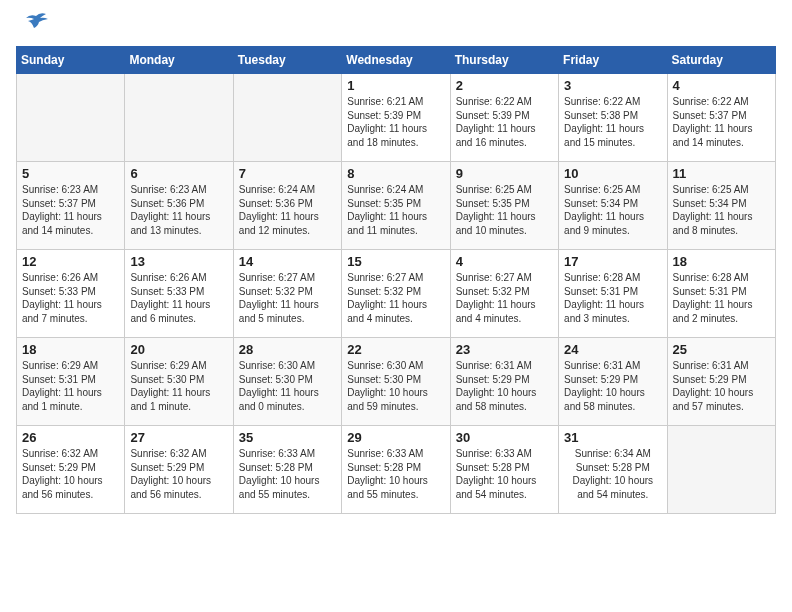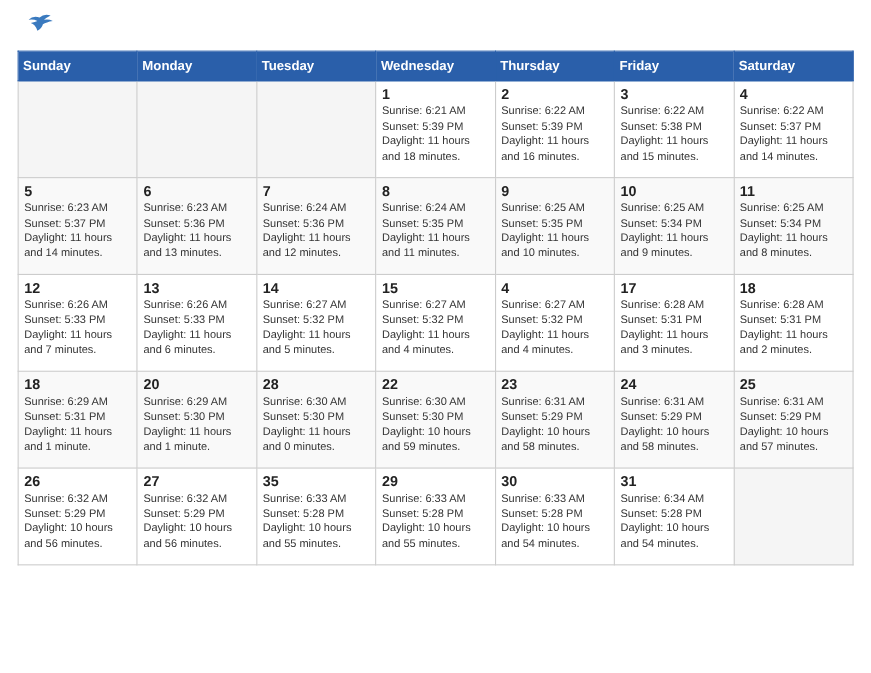--- a/index.html
+++ b/index.html
@@ -340,21 +340,21 @@
         </td>
         <td>
           <span class="day-num">30</span>
           <div class="day-info" style="white-space: pre-line;">Sunrise: 6:33 AM
 Sunset: 5:28 PM
 Daylight: 10 hours
 and 54 minutes.</div>
         </td>
         <td>
           <span class="day-num">31</span>
-          <div class="day-info" style="white-space: pre-line;">Sunrise: 6:34 AM
+          <div class="day-info" style="white-space: pre-line; text-align: center;">Sunrise: 6:34 AM
 Sunset: 5:28 PM
 Daylight: 10 hours
 and 54 minutes.</div>
         </td>
         <td class="empty"></td>
       </tr>
     </tbody>
 </table>
 
 </body></html>

